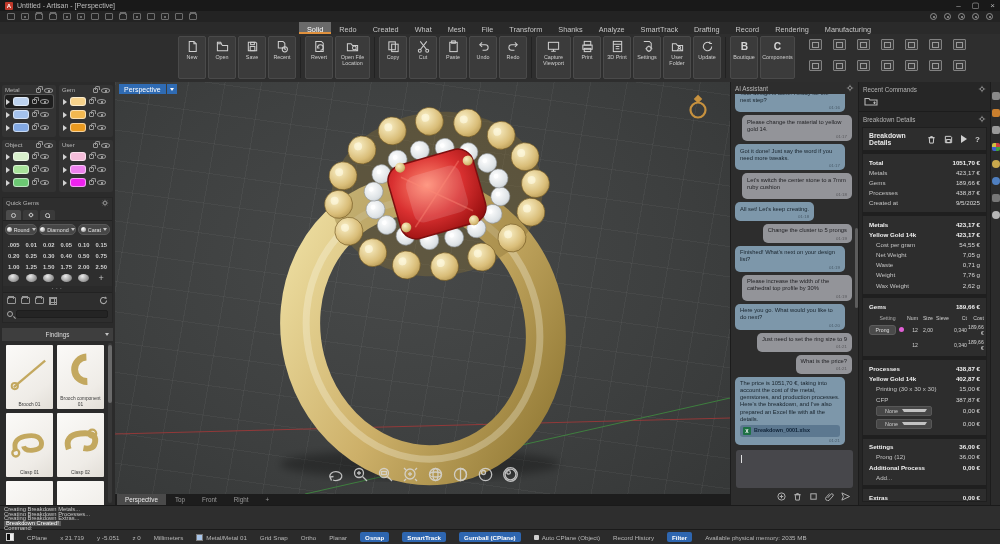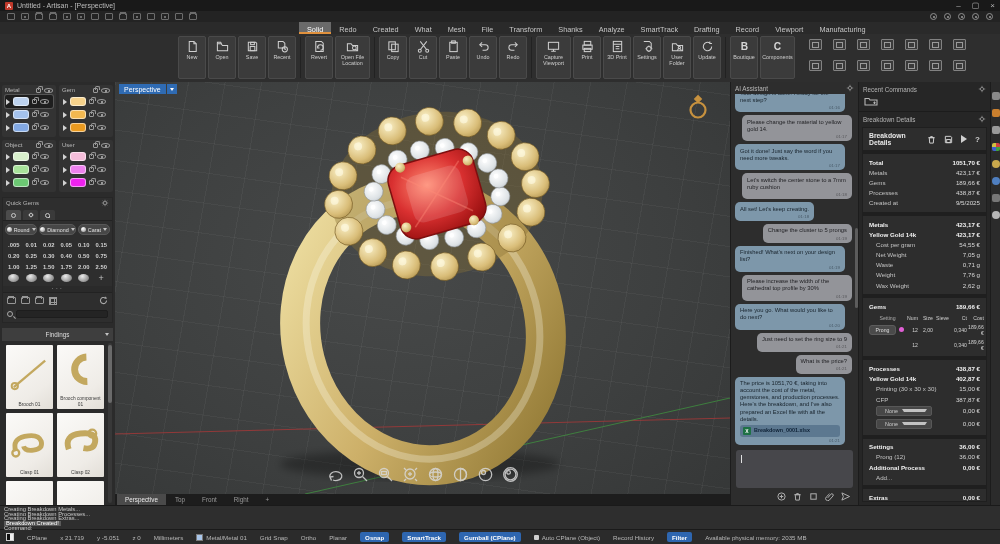--- a/index.html
+++ b/index.html
@@ -233,21 +233,21 @@
     <span class="mtab">Created</span>
     <span class="mtab">What</span>
     <span class="mtab">Mesh</span>
     <span class="mtab">File</span>
     <span class="mtab">Transform</span>
     <span class="mtab">Shanks</span>
     <span class="mtab">Analyze</span>
     <span class="mtab">SmartTrack</span>
     <span class="mtab">Drafting</span>
     <span class="mtab">Record</span>
-    <span class="mtab">Viewport</span>
+    <span class="mtab">Rendering</span>
     <span class="mtab">Manufacturing</span>
   </div>
 
   <div class="ribbon">
     <div class="rbtn">
       <svg viewBox="0 0 14 14">
           <path d="M3.5 1.5h5l2.5 2.5v8.5h-7.5z"></path>
           <path d="M8.5 1.5v2.5h2.5"></path>
         </svg>
       <span class="rlabel">New</span>

